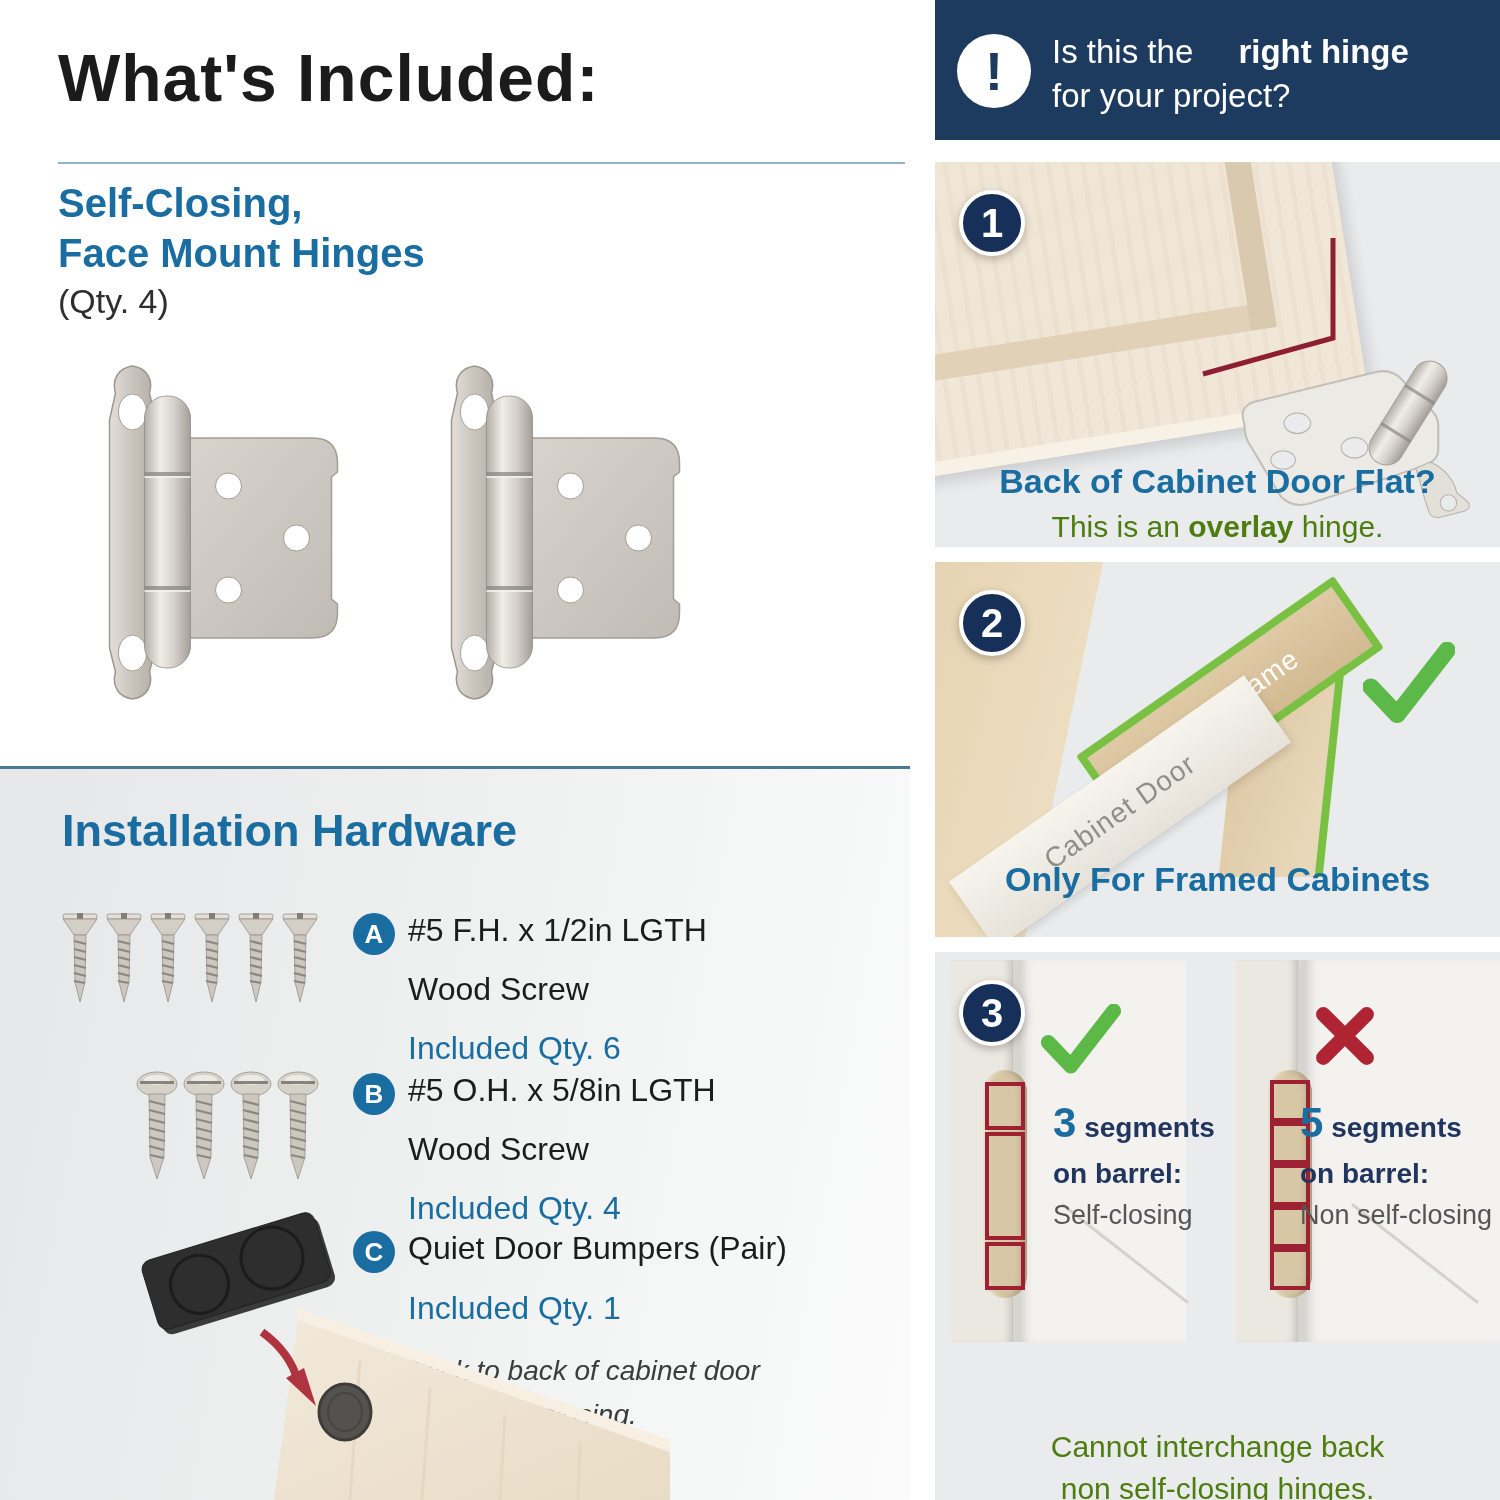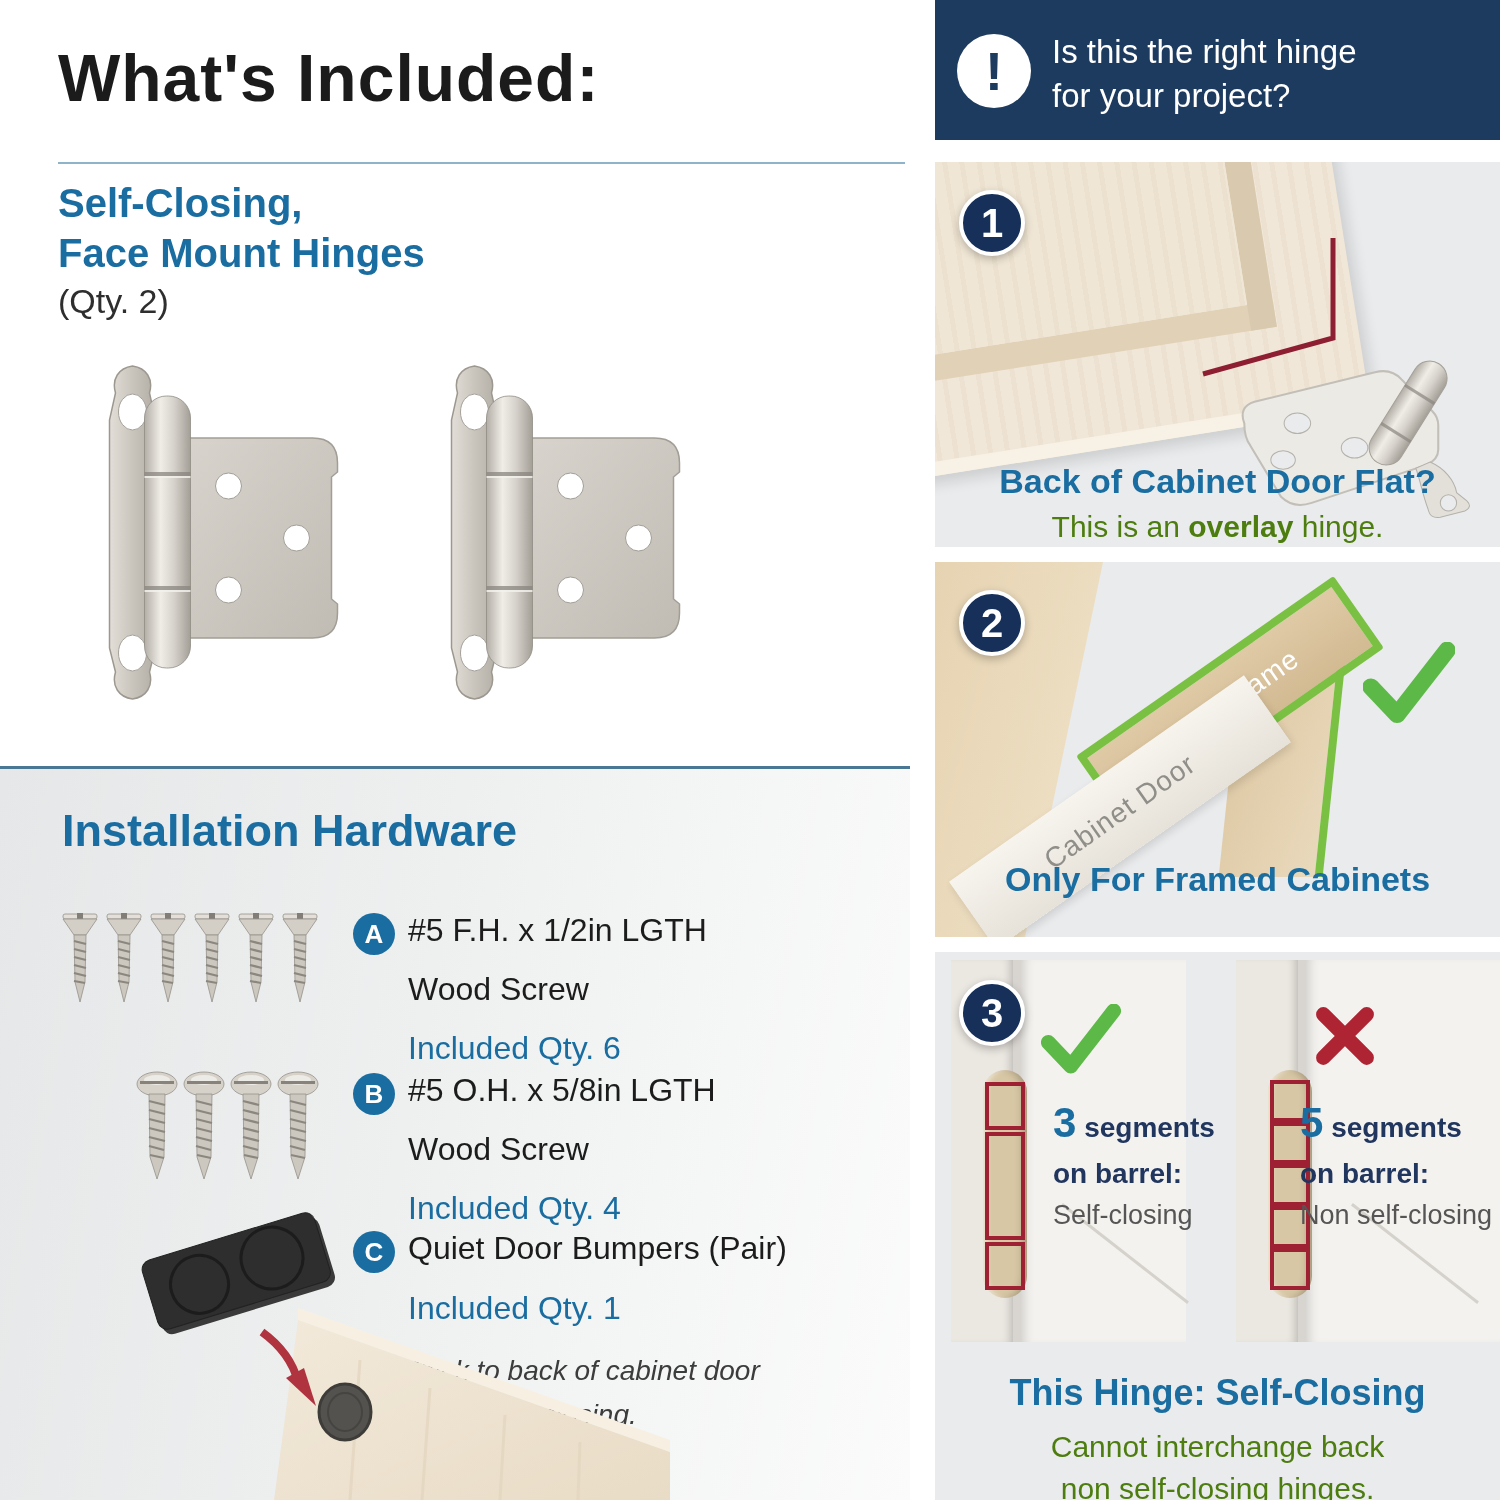--- a/index.html
+++ b/index.html
@@ -79,21 +79,21 @@
   .doorB{position:absolute;width:165px;background:#f4f2ee;box-shadow:inset 10px 0 12px -8px rgba(0,0,0,.18);}
   .door-gap{position:absolute;width:8px;background:#d8d4cf;}
   .groove{position:absolute;width:160px;height:3px;background:#d5d2cc;transform:rotate(38deg);}
   .barrel{position:absolute;width:44px;background:#d8c7a4;border-radius:22px;
       box-shadow:inset -8px 0 8px -4px rgba(0,0,0,.25), inset 6px 0 6px -3px rgba(255,255,255,.6);}
   .seg{position:absolute;left:2px;right:2px;border:4px solid #9e2033;background:transparent;}
   .seg-text-count{font-size:42px;font-weight:bold;color:var(--blue);line-height:42px;}
   .seg-text-bold{font-size:28px;font-weight:bold;color:#21365f;}
   .seg-text-plain{font-size:27px;color:#555;}
 
-  .white-txt-b{font-weight:normal;}
+  .white-txt-b{font-weight:bold;margin-left:36px;}
 </style>
 </head>
 <body>
 
 <svg width="0" height="0" style="position:absolute" aria-hidden="true">
   <defs>
     <linearGradient id="gBarrel" x1="0" y1="0" x2="1" y2="0">
       <stop offset="0" stop-color="#b3afa7"></stop>
         <stop offset=".35" stop-color="#f0ede7"></stop>
       <stop offset=".65" stop-color="#d5d1ca"></stop>
@@ -155,21 +155,21 @@
 
 <div class="page">
 
   <div class="abs main-title">What's Included:</div>
   <div class="abs title-rule"></div>
 
   <div class="abs product-heading">
     <div>Self-Closing,</div>
     <div>Face Mount Hinges</div>
   </div>
-  <div class="abs product-qty">(Qty. 2)</div>
+  <div class="abs product-qty">(Qty. 4)</div>
 
   <svg class="abs" style="left:58px;top:360px;width:305px;height:345px">
       <use href="#hinge"></use>
     </svg>
   <svg class="abs" style="left:400px;top:360px;width:305px;height:345px">
       <use href="#hinge"></use>
     </svg>
 
   <div class="abs gray-section"></div>
   <div class="abs hw-title">Installation Hardware</div>
@@ -324,18 +324,17 @@
     <svg class="abs" style="left:378px;top:52px;width:64px;height:64px">
         <use href="#xmark"></use>
       </svg>
     <div class="abs" style="left:365px;top:150px">
       <span class="seg-text-count">5</span><span class="seg-text-bold"> segments</span>
     </div>
     <div class="abs seg-text-bold" style="left:365px;top:206px">on barrel:</div>
     <div class="abs seg-text-plain" style="left:365px;top:248px">Non self-closing</div>
 
     <div class="numcircle">3</div>
-    <div class="ctitle" style="top:420px;font-size:36px">This Hinge: Self-Closing</div>
     <div class="csub" style="top:478px">Cannot interchange back</div>
     <div class="csub" style="top:520px">non self-closing hinges.</div>
   </div>
 
 </div>
 
 </body></html>

